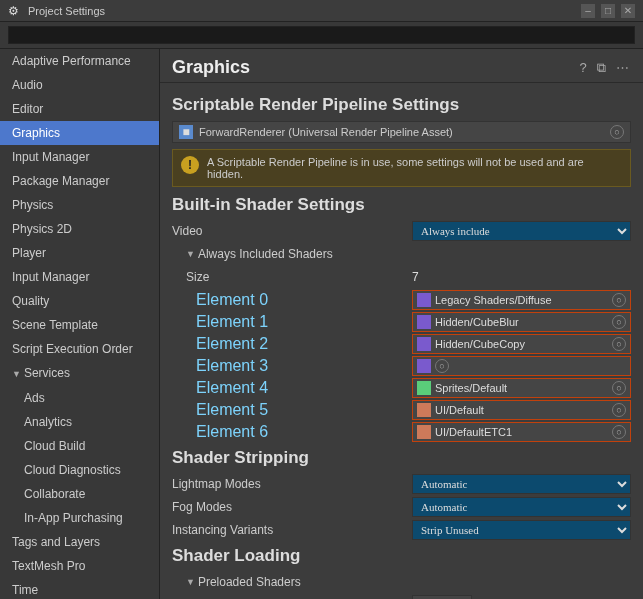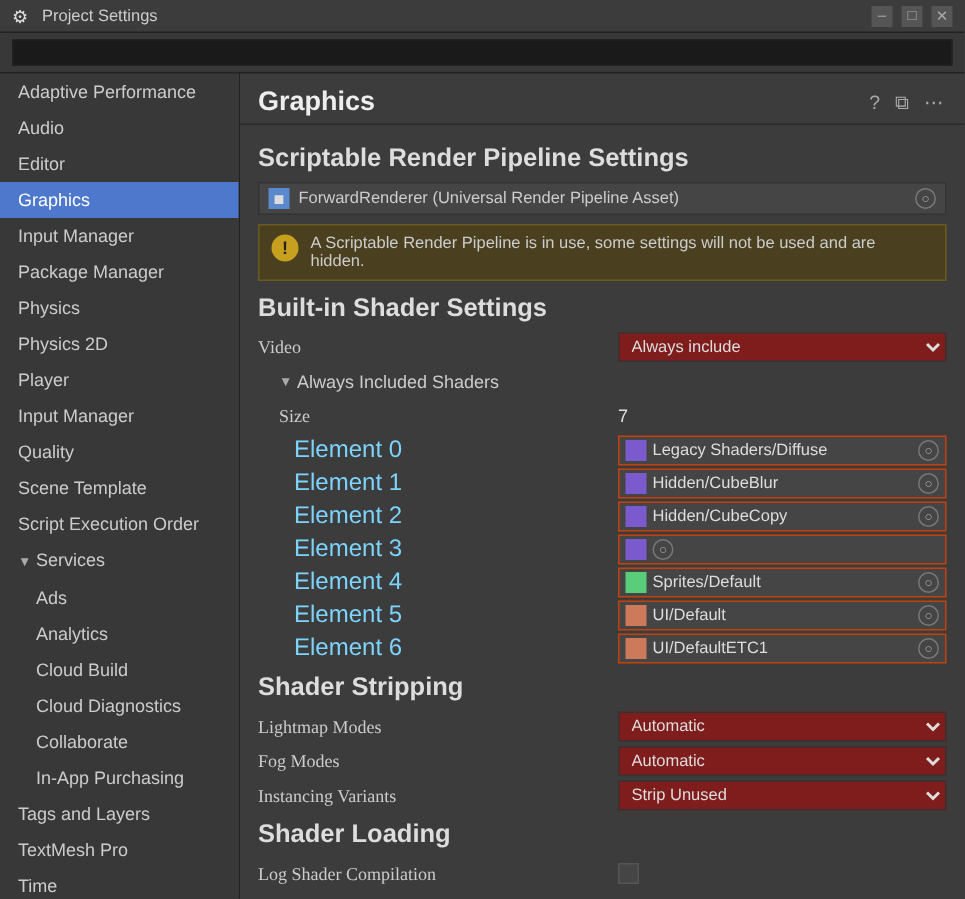--- a/index.html
+++ b/index.html
@@ -173,37 +173,37 @@
       display: flex;
       align-items: center;
       margin-bottom: 3px;
       min-height: 20px;
     }
     .field-label {
       width: 240px;
       color: #ccc;
       font-size: 12px;
       flex-shrink: 0;
-      font-family: Liberation Serif, serif;
     }
     .field-label.indent { padding-left: 14px; }
     .field-value {
       flex: 1;
       color: #ddd;
       font-size: 12px;
     }
     .field-select {
       flex: 1;
-      background: #7f1d1d;
+      background: #0c4a6e;
       border: 1px solid #333;
       color: #ddd;
       font-size: 11px;
       padding: 1px 4px;
       height: 20px;
       cursor: pointer;
+      font-family: Liberation Serif, serif;
     }
     .element-row {
       display: flex;
       align-items: center;
       margin-bottom: 2px;
       min-height: 20px;
     }
     .element-label {
       width: 240px;
       padding-left: 24px;
@@ -438,24 +438,20 @@
       <div class="field-row">
         <span class="field-label">Instancing Variants</span>
         <select class="field-select">
           <option>Strip Unused</option>
         </select>
       </div>
 
       <div class="section-divider"></div>
       <div class="section-title">Shader Loading</div>
 
-      <div class="field-row">
-        <span class="field-label">Log Shader Compilation</span>
-        <div class="checkbox-field"></div>
-      </div>
 
       <div class="field-row">
         <div class="triangle-label">
           <span class="sidebar-triangle">▼</span>
           <span>Preloaded Shaders</span>
         </div>
       </div>
       <div class="field-row">
         <span class="field-label indent">Size</span>
         <input class="size-value-input" type="text" value="0" style="">

